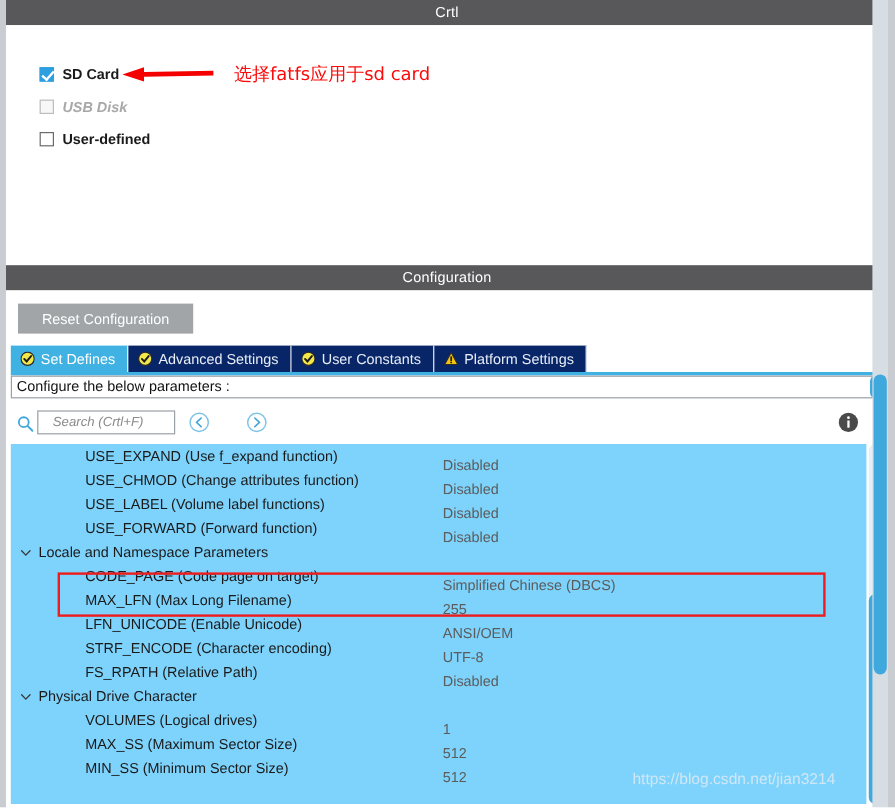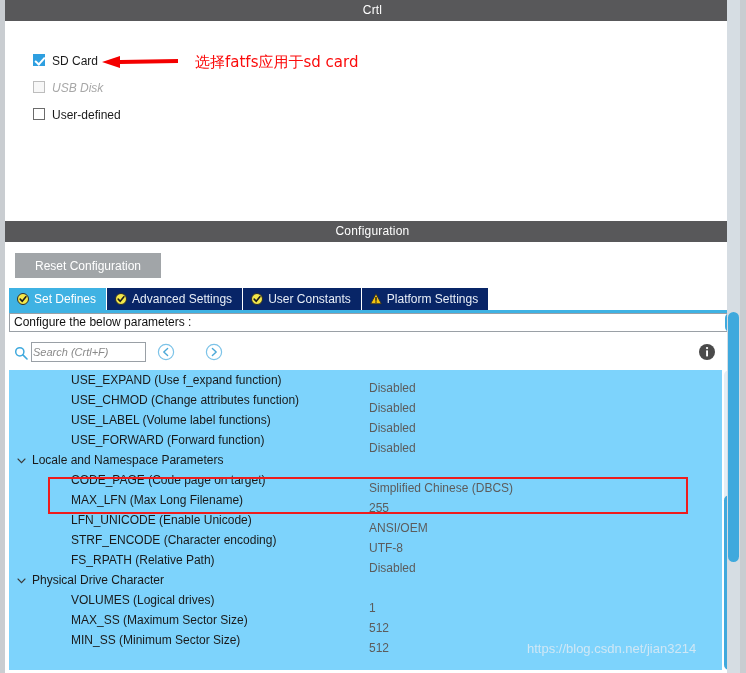--- a/index.html
+++ b/index.html
@@ -27,21 +27,21 @@
     letter-spacing:.2px;
   }
   #mode-bar{top:0;}
   #config-bar{top:221px;}
 
   
   #mode-panel{
     position:absolute;left:5px;top:21px;width:735px;height:192px;
     background:#ffffff;
   }
-  .chk-row{position:absolute;left:28px;height:16px;display:flex;}
+  .chk-row{position:absolute;left:28px;height:16px;display:flex;align-items:center;font-weight:bold;}
   #row-sd{top:33px;}
   #row-usb{top:60px;}
   #row-user{top:87px;}
 
   .cbox{width:12px;height:12px;border:1px solid #6b6b6b;background:#fff;box-sizing:border-box;
         display:inline-block;position:relative;margin-right:7px;flex:0 0 auto;}
   .cbox.checked{background:#2e9fe0;border-color:#2e9fe0;}
   .cbox.checked:after{
     content:"";position:absolute;left:3px;top:0px;width:4px;height:8px;
     border:solid #ffffff;border-width:0 2px 2px 0;transform:rotate(42deg);
@@ -90,21 +90,21 @@
     font-size:12px;color:#111;line-height:17px;padding-left:4px;
   }
   #configure-bar-scroll{position:absolute;right:4px;top:71px;width:11px;height:19px;background:#3fa9dd;border-radius:5px;}
 
   
   #search-row{position:absolute;left:4px;top:100px;width:722px;height:24px;}
   #search-icon{position:absolute;left:5px;top:4px;width:14px;height:14px;}
   #search-input{
     position:absolute;left:22px;top:0px;width:115px;height:20px;
     border:1px solid #9aa0a6;box-sizing:border-box;background:#ffffff;
-    font-size:11px;font-style:italic;color:#8a8a8a;padding-left:1px;
+    font-size:11px;font-style:italic;color:#8a8a8a;padding-left:12px;
     font-family:"Liberation Sans",sans-serif;outline:none;
   }
   #search-input::placeholder{color:#8a8a8a;font-style:italic;}
   #nav-prev{position:absolute;left:148px;top:1px;width:18px;height:18px;cursor:pointer;}
   #nav-next{position:absolute;left:196px;top:1px;width:18px;height:18px;cursor:pointer;}
   #info-icon{position:absolute;left:689px;top:1px;width:18px;height:18px;cursor:pointer;}
 
   
   #plist{
     position:absolute;left:4px;top:128px;width:713px;height:300px;

